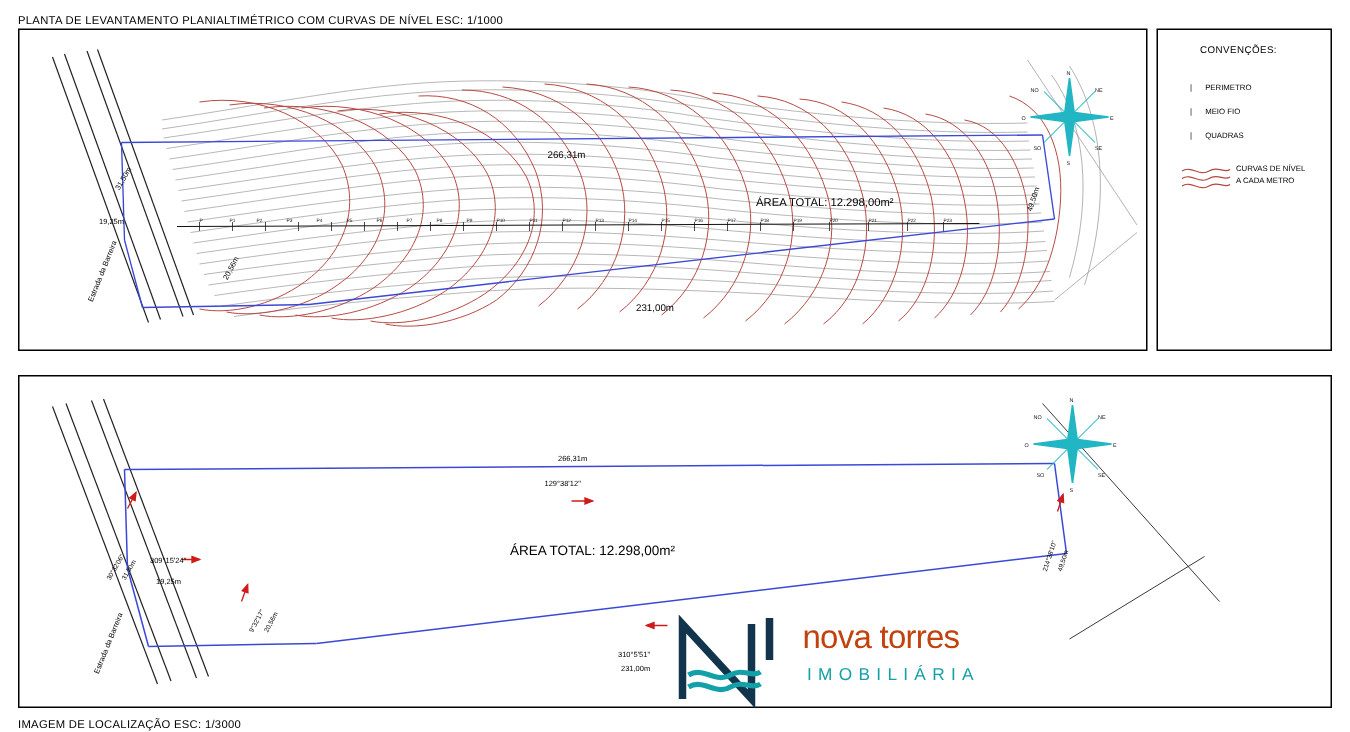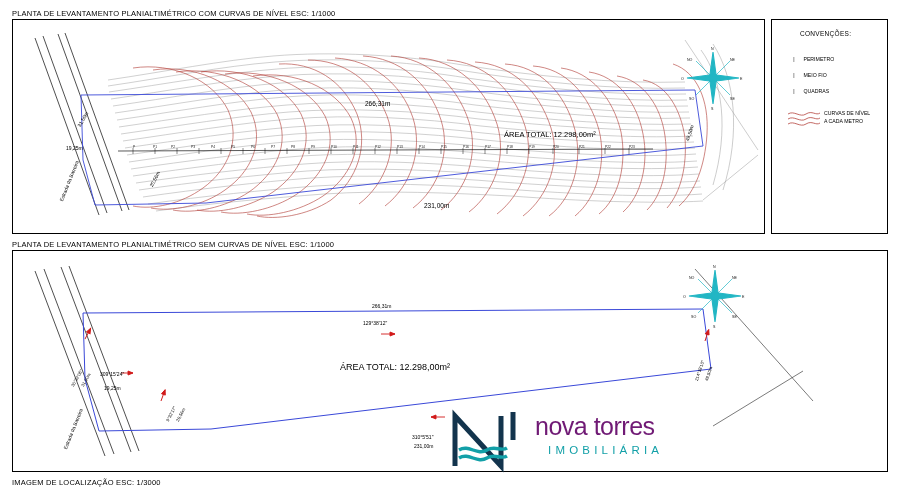--- a/index.html
+++ b/index.html
@@ -24,22 +24,22 @@
   .lbl.big{font-size:9px;}
   .rot-road{transform:rotate(-68deg);transform-origin:left top;}
   .rot-ang{transform:rotate(-60deg);transform-origin:left top;}
   .rot-ang2{transform:rotate(-62deg);transform-origin:left top;}
   .rot-right{transform:rotate(-72deg);transform-origin:left top;}
 
   svg{display:block;}
 
   
   .logo-wrap{position:absolute;right:8px;bottom:10px;width:268px;height:78px;}
-  .logo-text{position:absolute;left:92px;top:12px;font-size:25px;color:#701a75;letter-spacing:-.5px;}
-  .logo-sub{position:absolute;left:95px;top:44px;font-size:11.5px;color:#13a0a8;letter-spacing:4.2px;margin-left:10px;}
+  .logo-text{position:absolute;left:92px;top:12px;font-size:22px;color:#c2410c;letter-spacing:-.5px;}
+  .logo-sub{position:absolute;left:95px;top:44px;font-size:11.5px;color:#13a0a8;letter-spacing:4.2px;}
 </style>
 </head>
 <body>
 
 <div id="root">
 
   <div class="title-bar" style="top:9px;">PLANTA DE LEVANTAMENTO PLANIALTIMÉTRICO COM CURVAS DE NÍVEL ESC: 1/1000</div>
 
   <div class="panel" id="top-panel" style="left:12px;top:19px;width:753px;height:215px;">
     <svg width="751" height="213" viewBox="0 0 751 213">
@@ -223,21 +223,20 @@
       <g stroke="#b5453f" stroke-width="0.8" fill="none">
         <path d="M2,6 C8,2 14,10 20,6 C26,2 30,8 34,5"></path>
         <path d="M2,11 C8,7 14,15 20,11 C26,7 30,13 34,10"></path>
         <path d="M2,16 C8,12 14,20 20,16 C26,12 30,18 34,15"></path>
       </g>
     </svg>
     <div class="legend-row" style="left:52px;top:90px;">CURVAS DE NÍVEL</div>
     <div class="legend-row" style="left:52px;top:98px;">A CADA METRO</div>
   </div>
 
-  <div class="title-bar" style="top:240px;">PLANTA DE LEVANTAMENTO PLANIALTIMÉTRICO SEM CURVAS DE NÍVEL ESC: 1/1000</div>
 
   <div class="panel" id="bottom-panel" style="left:12px;top:250px;width:876px;height:222px;">
     <svg width="874" height="220" viewBox="0 0 874 220">
 
       <g stroke="#222" stroke-width="0.8" fill="none">
         <line x1="22" y1="20" x2="92" y2="205"></line>
         <line x1="31" y1="18" x2="101" y2="203"></line>
         <line x1="48" y1="16" x2="118" y2="201"></line>
         <line x1="56" y1="15" x2="126" y2="200"></line>
       </g>

